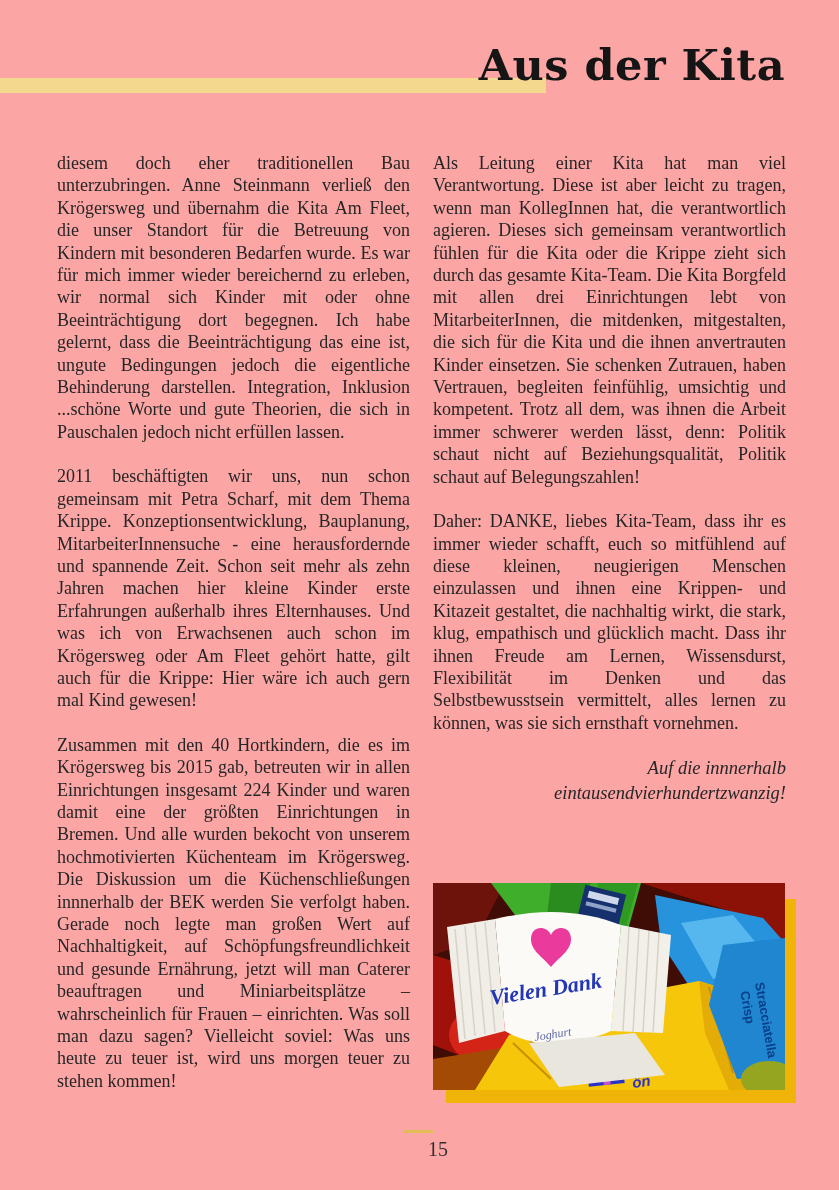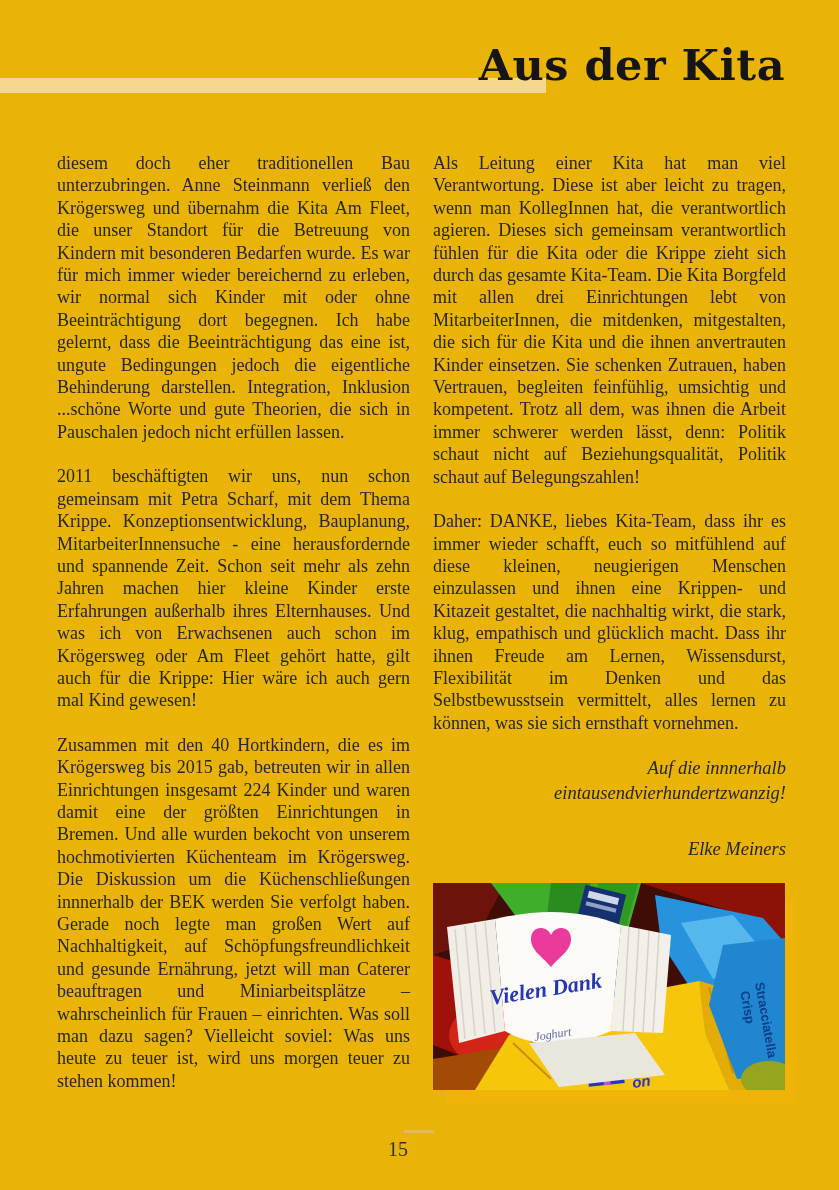--- a/index.html
+++ b/index.html
@@ -4,21 +4,21 @@
 <style>
   html, body {
     margin: 0;
     padding: 0;
     background: #ffffff;
   }
   .page {
     position: relative;
     width: 839px;
     height: 1190px;
-    background: #eab308;
+    background: #fca5a5;
     overflow: hidden;
     font-family: "Liberation Serif", serif;
     color: #262626;
   }
 
   
   .header-rule {
     position: absolute;
     left: 0;
     top: 78px;
@@ -107,21 +107,21 @@
     top: 1130px;
     width: 30px;
     height: 3px;
     background: #e2bd55;
   }
   .page-number {
     position: absolute;
     left: 388px;
     top: 1138px;
     width: 60px;
-    text-align: left;
+    text-align: right;
     font-size: 20px;
     color: #303030;
   }
 </style>
 </head>
 <body>
 
 <div class="page">
 
   <div class="header-rule"></div>
@@ -130,21 +130,20 @@
   <div class="columns">
     <section class="col">
       <p>diesem doch eher traditionellen Bau unterzubringen. Anne Steinmann verließ den Krögersweg und übernahm die Kita Am Fleet, die unser Standort für die Betreuung von Kindern mit besonderen Bedarfen wurde. Es war für mich immer wieder bereichernd zu erleben, wir normal sich Kinder mit oder ohne Beeinträchtigung dort begegnen. Ich habe gelernt, dass die Beeinträchtigung das eine ist, ungute Bedingungen jedoch die eigentliche Behinderung darstellen. Integration, Inklusion ...schöne Worte und gute Theorien, die sich in Pauschalen jedoch nicht erfüllen lassen.</p>
       <p>2011 beschäftigten wir uns, nun schon gemeinsam mit Petra Scharf, mit dem Thema Krippe. Konzeptionsentwicklung, Bauplanung, MitarbeiterInnensuche - eine herausfordernde und spannende Zeit. Schon seit mehr als zehn Jahren machen hier kleine Kinder erste Erfahrungen außerhalb ihres Elternhauses. Und was ich von Erwachsenen auch schon im Krögersweg oder Am Fleet gehört hatte, gilt auch für die Krippe: Hier wäre ich auch gern mal Kind gewesen!</p>
       <p>Zusammen mit den 40 Hortkindern, die es im Krögersweg bis 2015 gab, betreuten wir in allen Einrichtungen insgesamt 224 Kinder und waren damit eine der größten Einrichtungen in Bremen. Und alle wurden bekocht von unserem hochmotivierten Küchenteam im Krögersweg. Die Diskussion um die Küchenschließungen innnerhalb der BEK werden Sie verfolgt haben. Gerade noch legte man großen Wert auf Nachhaltigkeit, auf Schöpfungsfreundlichkeit und gesunde Ernährung, jetzt will man Caterer beauftragen und Miniarbeitsplätze – wahrscheinlich für Frauen – einrichten. Was soll man dazu sagen? Vielleicht soviel: Was uns heute zu teuer ist, wird uns morgen teuer zu stehen kommen!</p>
     </section>
     <section class="col">
       <p>Als Leitung einer Kita hat man viel Verantwortung. Diese ist aber leicht zu tragen, wenn man KollegInnen hat, die verantwortlich agieren. Dieses sich gemeinsam verantwortlich fühlen für die Kita oder die Krippe zieht sich durch das gesamte Kita-Team. Die Kita Borgfeld mit allen drei Einrichtungen lebt von MitarbeiterInnen, die mitdenken, mitgestalten, die sich für die Kita und die ihnen anvertrauten Kinder einsetzen. Sie schenken Zutrauen, haben Vertrauen, begleiten feinfühlig, umsichtig und kompetent. Trotz all dem, was ihnen die Arbeit immer schwerer werden lässt, denn: Politik schaut nicht auf Beziehungsqualität, Politik schaut auf Belegungszahlen!</p>
       <p>Daher: DANKE, liebes Kita-Team, dass ihr es immer wieder schafft, euch so mitfühlend auf diese kleinen, neugierigen Menschen einzulassen und ihnen eine Krippen- und Kitazeit gestaltet, die nachhaltig wirkt, die stark, klug, empathisch und glücklich macht. Dass ihr ihnen Freude am Lernen, Wissensdurst, Flexibilität im Denken und das Selbstbewusstsein vermittelt, alles lernen zu können, was sie sich ernsthaft vornehmen.</p>
       <p class="signoff">Auf die innnerhalb eintausendvierhundertzwanzig!</p>
-      <p class="author">Elke Meiners</p>
     </section>
   </div>
 
   <div class="accent-block"></div>
 
   <figure class="photo">
     <svg width="352" height="207" viewBox="0 0 352 207" xmlns="http://www.w3.org/2000/svg">
 
       <rect x="0" y="0" width="352" height="207" fill="#3f0d06"></rect>
 

